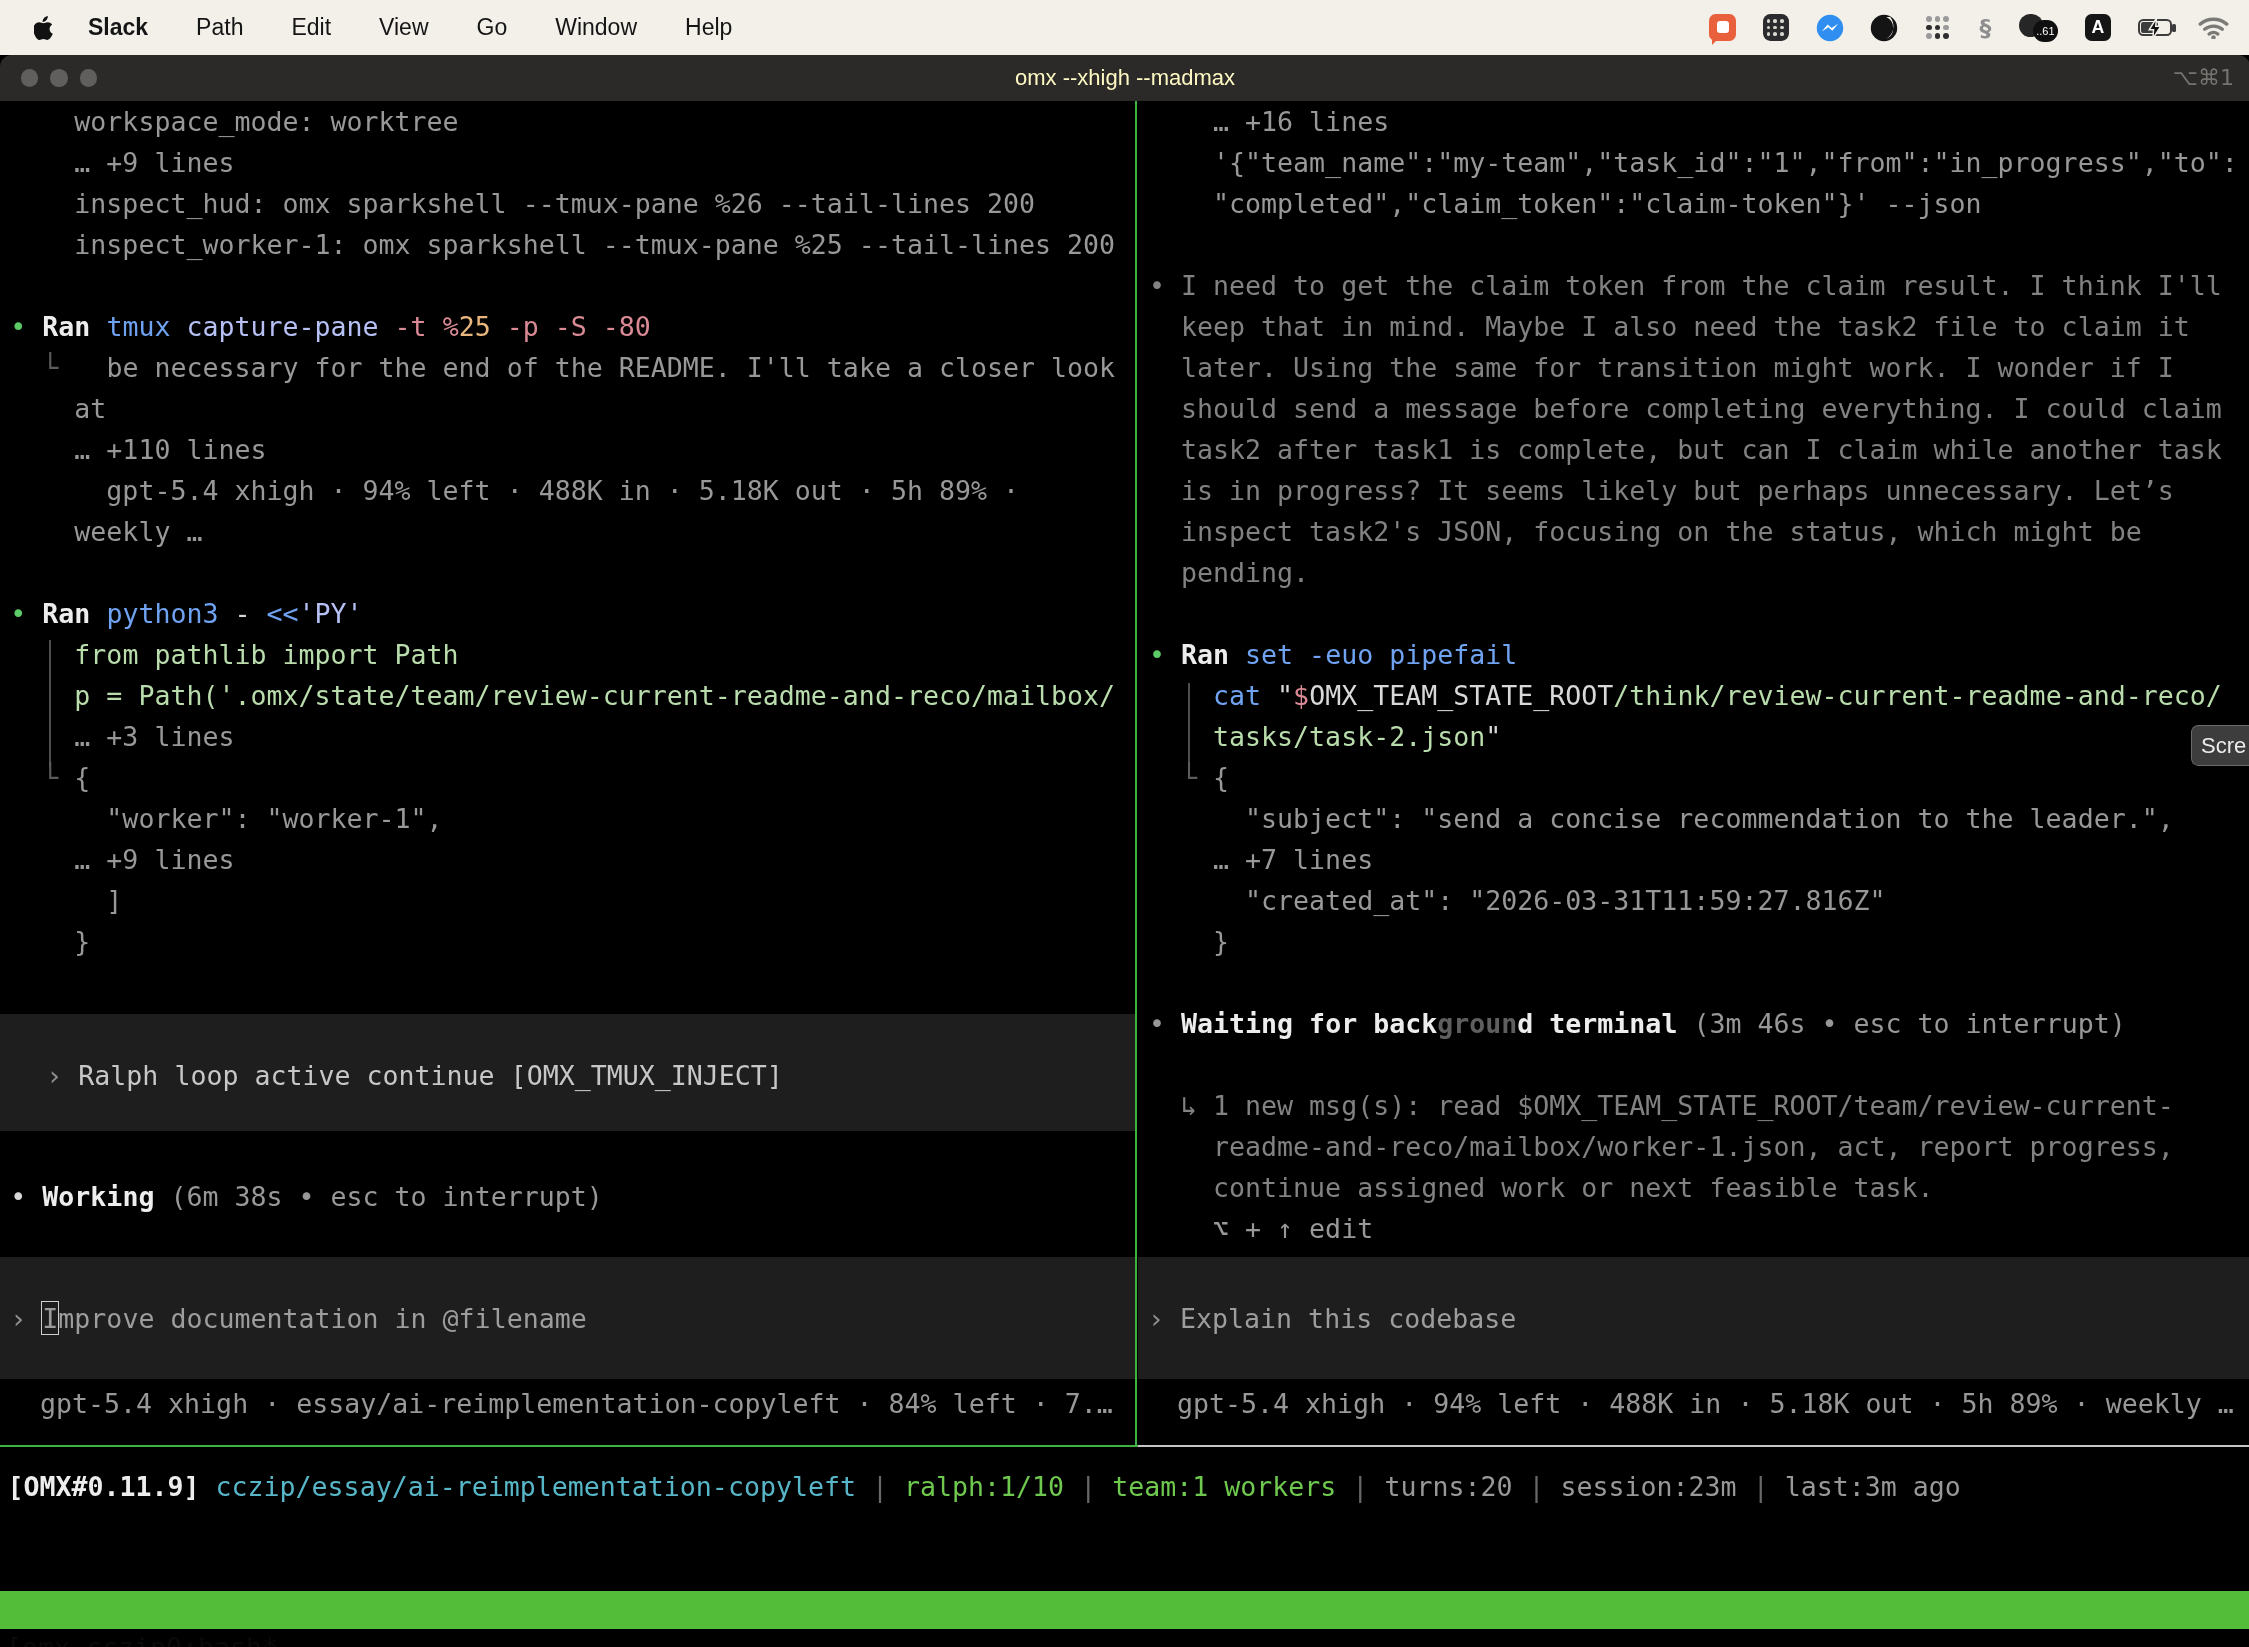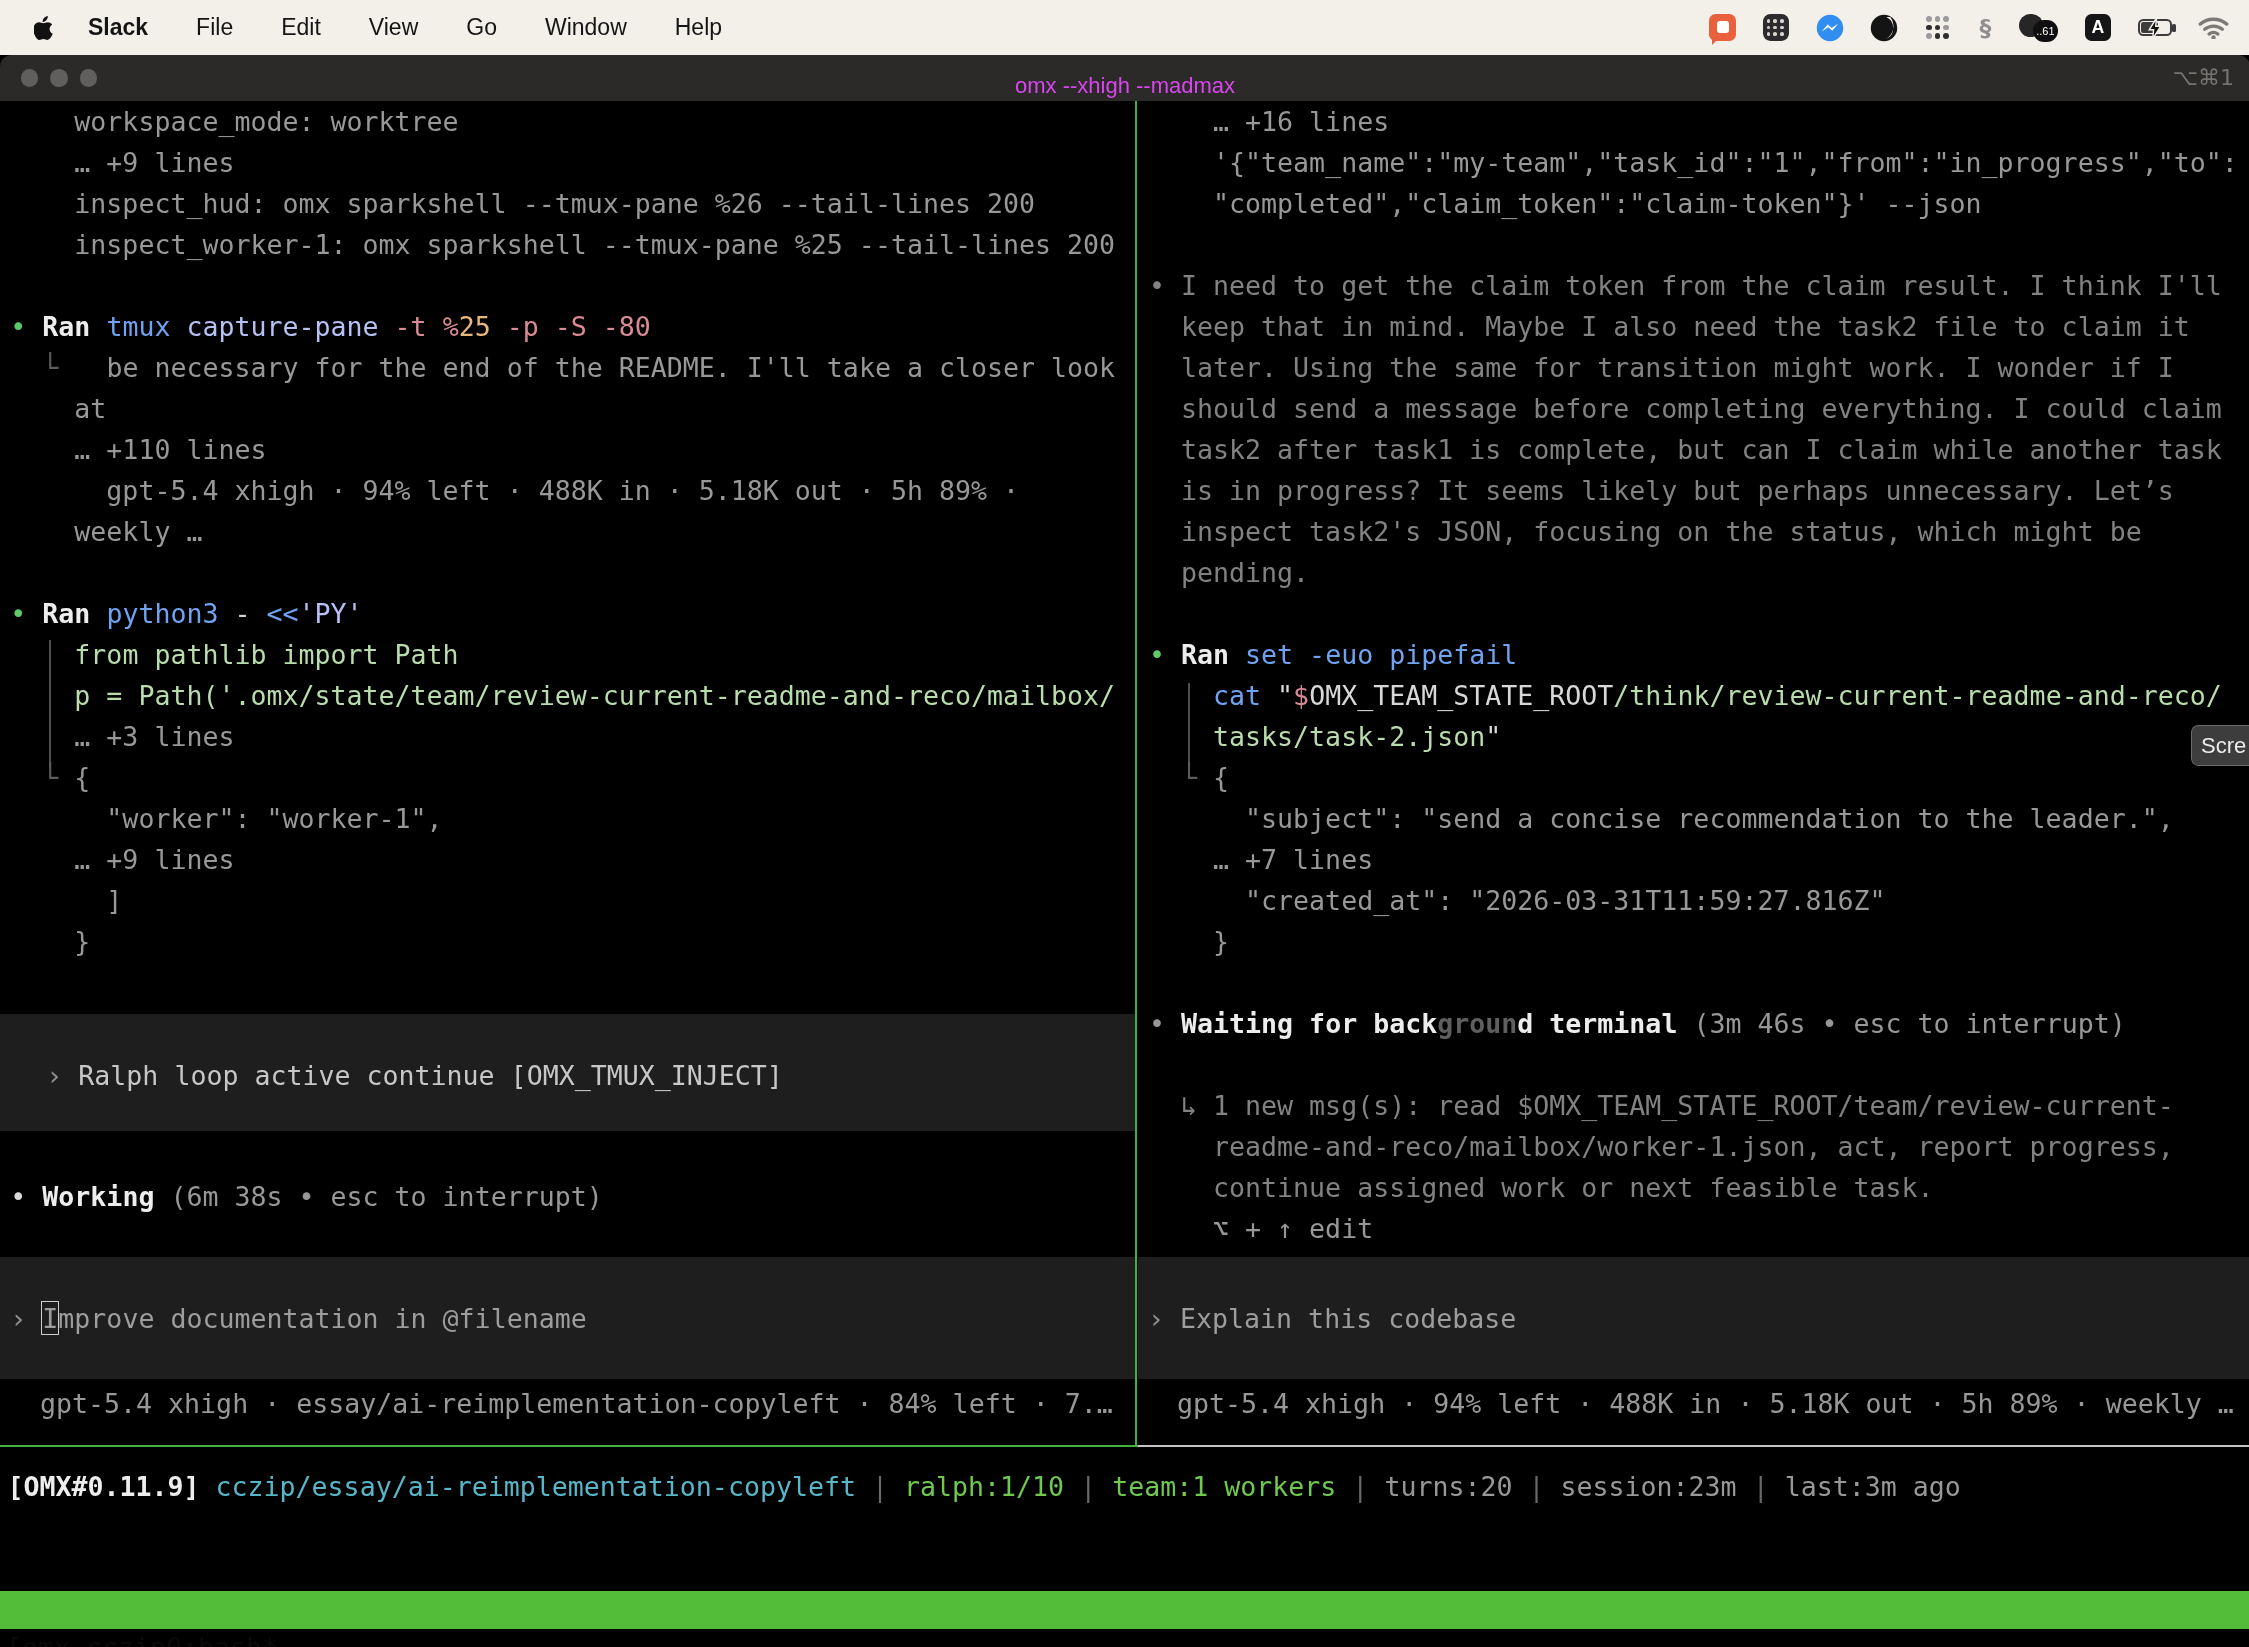--- a/index.html
+++ b/index.html
@@ -45,22 +45,22 @@
   .icon-battery .nub{position:absolute;right:-5.9px;top:3.7px;width:3.7px;height:7.4px;background:#3c3c3c;border-radius:1.5px}
   .icon-battery .fill{position:absolute;left:1.5px;top:1.5px;bottom:1.5px;width:55%;background:#3c3c3c;border-radius:2.2px}
   .icon-dragon{color:#8e8e8e;font-size:23.6px;font-family:"DejaVu Sans",sans-serif;font-weight:700}
 
   
   .window{position:absolute;top:55px;left:0;right:0;bottom:0;background:#000;
           border-radius:11.8px 11.8px 0 0;overflow:hidden;z-index:10}
   .titlebar{position:absolute;top:0;left:0;right:0;height:46px;background:#2b2a28}
   .traffic{position:absolute;left:20.7px;top:14px;display:flex;gap:11.8px}
   .traffic i{width:17.7px;height:17.7px;border-radius:50%;background:#605f5d;display:block}
-  .win-title{position:absolute;left:0;right:0;top:8px;height:46px;line-height:46px;text-align:center;
-      color:#d946ef;font-family:"Liberation Sans",sans-serif;font-size:22px;font-weight:500}
+  .win-title{position:absolute;left:0;right:0;top:0;height:46px;line-height:46px;text-align:center;
+      color:#fef9c3;font-family:"Liberation Sans",sans-serif;font-size:22px;font-weight:500}
   .win-shortcut{position:absolute;right:16px;top:0;height:46px;line-height:46px;color:#757370;
       font-family:"DejaVu Sans",sans-serif;font-size:22px}
 
   
   .terminal{position:absolute;top:46px;left:0;right:0;bottom:0;background:#000;overflow:hidden;font-size:26.6px}
   .tl{height:41px;line-height:41px;white-space:pre}
   .flow{position:absolute;top:0}
   #left-flow{left:10.3px}
   #right-flow{left:1149px}
   #overlay{position:absolute;inset:0}
@@ -114,21 +114,21 @@
 <div class="menubar">
   <div class="menu-left">
     <span class="mb-icon">
       <svg width="20" height="24" viewBox="0 0 27 33">
           <path fill="#111" d="M18.7 0c.3 2.1-.6 4.1-1.8 5.6-1.3 1.5-3.3 2.7-5.2 2.5-.3-2 .7-4 1.9-5.4C14.9 1.3 17 .2 18.7 0zM25.6 24.3c-.7 1.7-1.1 2.4-2 3.9-1.3 2.1-3.2 4.7-5.5 4.7-2 0-2.6-1.3-5.4-1.3s-3.4 1.3-5.4 1.3c-2.3 0-4-2.3-5.4-4.4-3.7-5.7-4.1-12.3-1.8-15.8 1.6-2.5 4.2-4 6.6-4 2.5 0 4 1.4 6 1.4 2 0 3.2-1.4 6-1.4 2.2 0 4.4 1.2 6 3.2-5.3 2.9-4.4 10.4.9 12.4z"></path>
         </svg>
     </span>
 
     <span style="display:flex;gap:48px">
         <span class="menu-item">Slack</span>
-        <span class="menu-item">File</span>
+        <span class="menu-item">Path</span>
         <span class="menu-item">Edit</span>
         <span class="menu-item">View</span>
         <span class="menu-item">Go</span>
         <span class="menu-item">Window</span>
         <span class="menu-item">Help</span>
       </span>
   </div>
   <div class="menu-right">
     <span class="mb-icon icon-shot">
         <span class="inner"></span>

